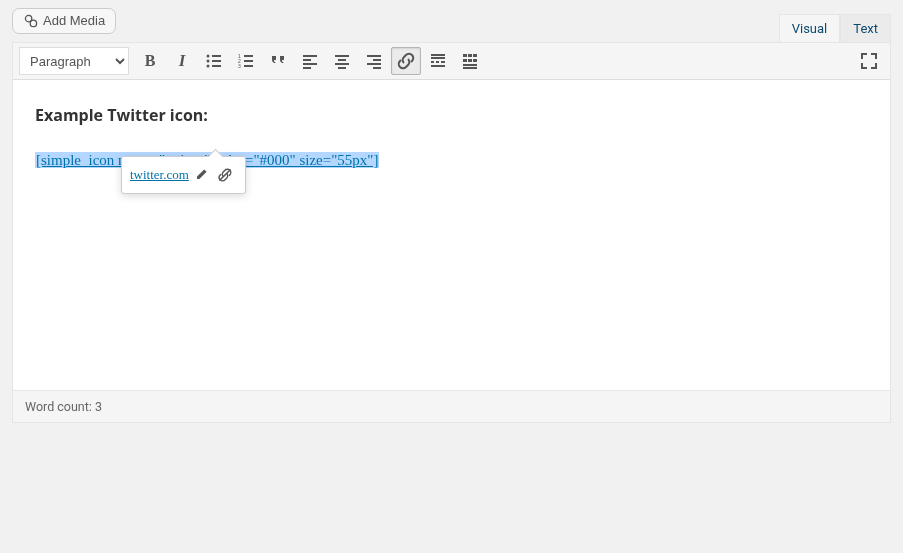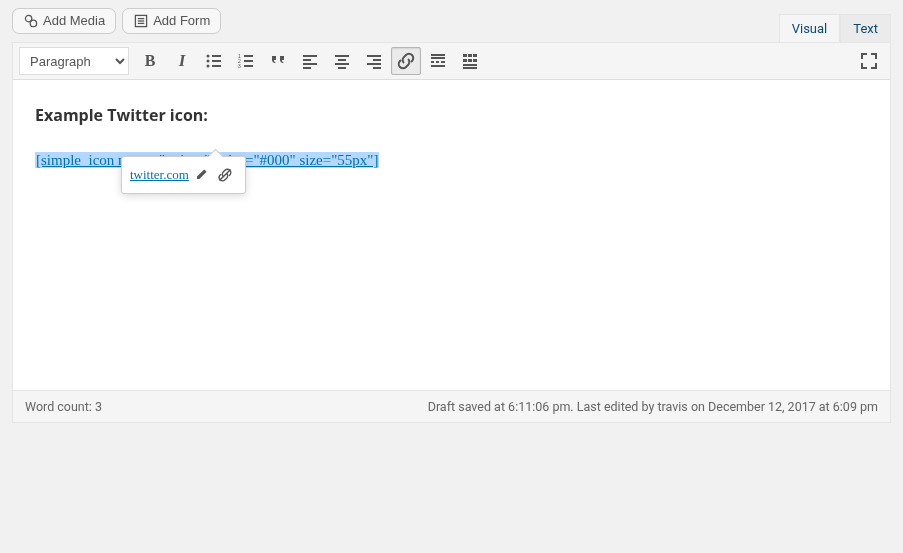--- a/index.html
+++ b/index.html
@@ -169,31 +169,20 @@
 <div class="top-bar">
   <div class="media-buttons">
     <button class="media-btn">
       <span>
         <svg class="icon-14" viewBox="0 0 20 20" fill="currentColor">
             <circle cx="7" cy="7" r="4" fill="none" stroke="currentColor" stroke-width="1.6"></circle>
             <circle cx="13" cy="13" r="4" fill="none" stroke="currentColor" stroke-width="1.6"></circle>
           </svg>
       </span>
       <span>Add Media</span>
-    </button>
-    <button class="media-btn">
-      <span>
-        <svg class="icon-14" viewBox="0 0 20 20" fill="none" stroke="currentColor" stroke-width="1.6">
-            <rect x="3" y="3" width="14" height="14"></rect>
-            <line x1="6" y1="7" x2="14" y2="7"></line>
-            <line x1="6" y1="10" x2="14" y2="10"></line>
-            <line x1="6" y1="13" x2="14" y2="13"></line>
-          </svg>
-      </span>
-      <span>Add Form</span>
     </button>
   </div>
   <div class="tabs">
     <div class="tab active">Visual</div>
     <div class="tab">Text</div>
   </div>
 </div>
 
 <div class="editor-container">
   <div class="toolbar">
@@ -329,15 +318,14 @@
               <path d="M12 8a4 4 0 0 1 0 6l-2 2a4 4 0 0 1-6-6l1-1"></path>
               <line x1="3" y1="17" x2="17" y2="3"></line>
             </svg>
         </span>
       </button>
     </div>
   </div>
 
   <div class="status-bar">
     <span>Word count: 3</span>
-    <span>Draft saved at 6:11:06 pm. Last edited by travis on December 12, 2017 at 6:09 pm</span>
   </div>
 </div>
 
 </body></html>

